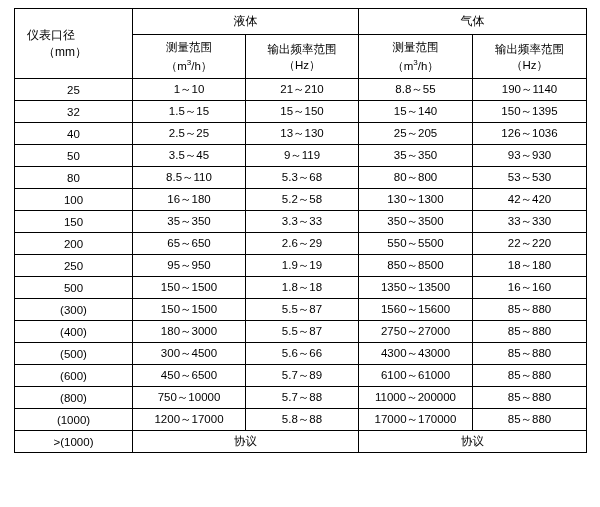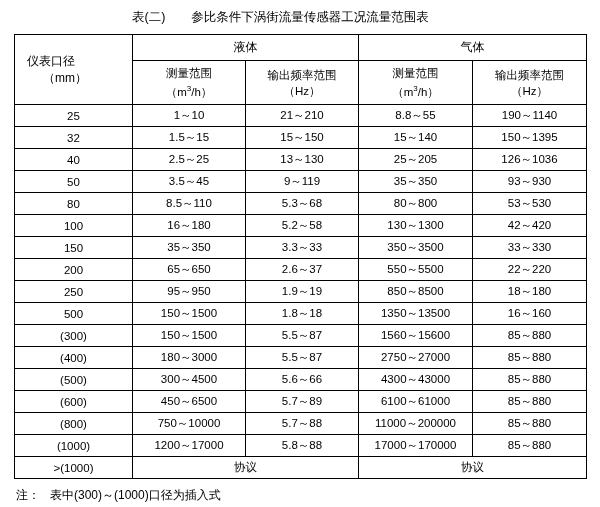--- a/index.html
+++ b/index.html
@@ -88,23 +88,20 @@
   }
   .note .note-label {
     margin-right: 10px;
   }
 </style>
 </head>
 <body>
 
 <div class="page">
 
-  <div class="caption">
-    <span class="cap-num">表(二)</span><span>参比条件下涡街流量传感器工况流量范围表</span>
-  </div>
 
   <table class="flow">
     <colgroup>
       <col style="width:118px">
       <col style="width:113px">
       <col style="width:113px">
       <col style="width:114px">
       <col style="width:114px">
     </colgroup>
     <thead>
@@ -181,21 +178,21 @@
       <tr>
         <td>150</td>
         <td>35～350</td>
         <td>3.3～33</td>
         <td>350～3500</td>
         <td>33～330</td>
       </tr>
       <tr>
         <td>200</td>
         <td>65～650</td>
-        <td>2.6～37</td>
+        <td>2.6～29</td>
         <td>550～5500</td>
         <td>22～220</td>
       </tr>
       <tr>
         <td>250</td>
         <td>95～950</td>
         <td>1.9～19</td>
         <td>850～8500</td>
         <td>18～180</td>
       </tr>
@@ -249,17 +246,14 @@
         <td>85～880</td>
       </tr>
       <tr>
         <td>&gt;(1000)</td>
         <td colspan="2">协议</td>
         <td colspan="2">协议</td>
       </tr>
     </tbody>
   </table>
 
-  <div class="note">
-    <span class="note-label">注：</span><span>表中(300)～(1000)口径为插入式</span>
-  </div>
 
 </div>
 
 </body></html>

